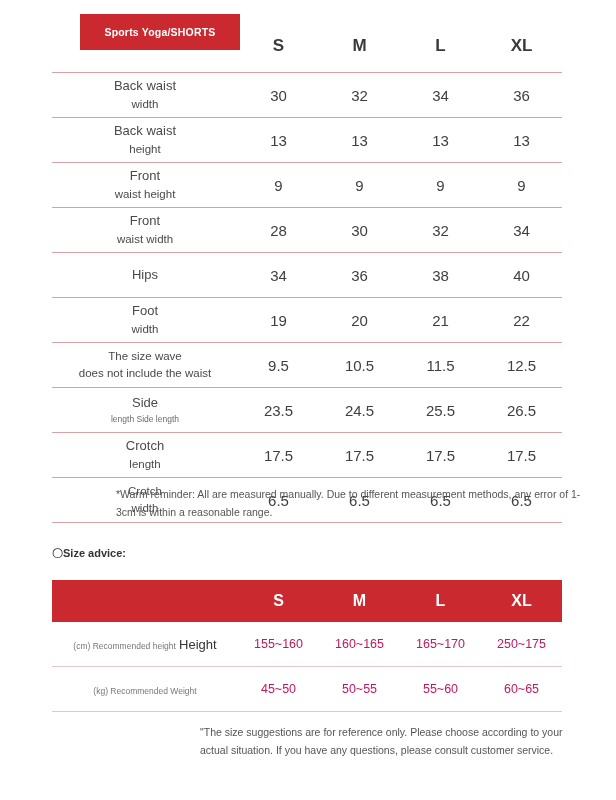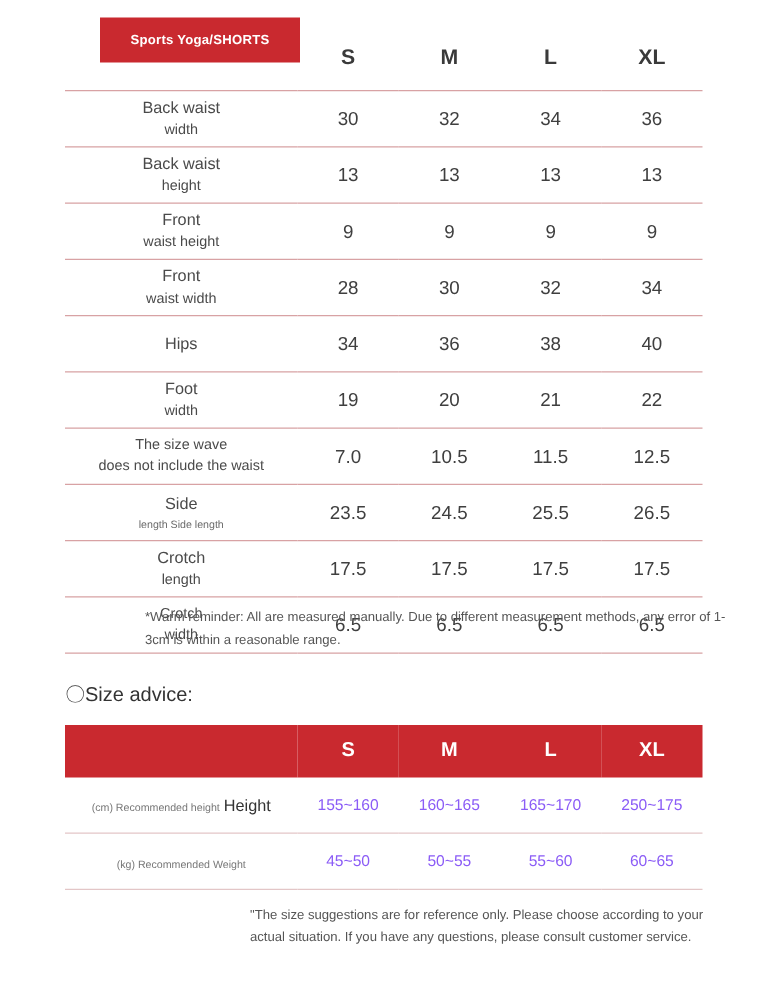--- a/index.html
+++ b/index.html
@@ -98,22 +98,22 @@
     color: #555;
     line-height: 1.75;
     margin-left: 12px;
   }
 
   
   .advice-title {
     position: absolute;
     left: 52px;
     top: 546px;
-    font-size: 16px;
-    font-weight: normal;
+    font-size: 11px;
+    font-weight: bold;
     color: #333;
   }
 
   .advice-table {
     position: absolute;
     left: 52px;
     top: 580px;
     width: 510px;
     border-collapse: collapse;
     table-layout: fixed;
@@ -127,21 +127,21 @@
     font-size: 16px;
     font-weight: bold;
     text-align: center;
     border: none;
   }
   .advice-table tr.row td {
     height: 42px;
     text-align: center;
     border-bottom: 1px solid #e3c6c7;
     font-size: 12.5px;
-    color: #8b5cf6;
+    color: #be185d;
   }
   .advice-table tr.row td.labcell {
     font-size: 11.5px;
     color: #444;
   }
   .advice-table tr.row td.labcell .unit {
     font-size: 8.5px;
     color: #777;
   }
   .advice-table tr.row td.labcell .big {
@@ -246,21 +246,21 @@
         <td class="val">20</td>
         <td class="val">21</td>
         <td class="val">22</td>
       </tr>
 
       <tr class="row">
         <td class="lbl">
           <span class="l1">The size wave</span>
           <span class="l2">does not include the waist</span>
         </td>
-        <td class="val">7.0</td>
+        <td class="val">9.5</td>
         <td class="val">10.5</td>
         <td class="val">11.5</td>
         <td class="val">12.5</td>
       </tr>
 
 
       <tr class="row">
         <td class="lbl big">
           <span class="l1">Side</span>
           <span class="l2 small">length Side length</span>

